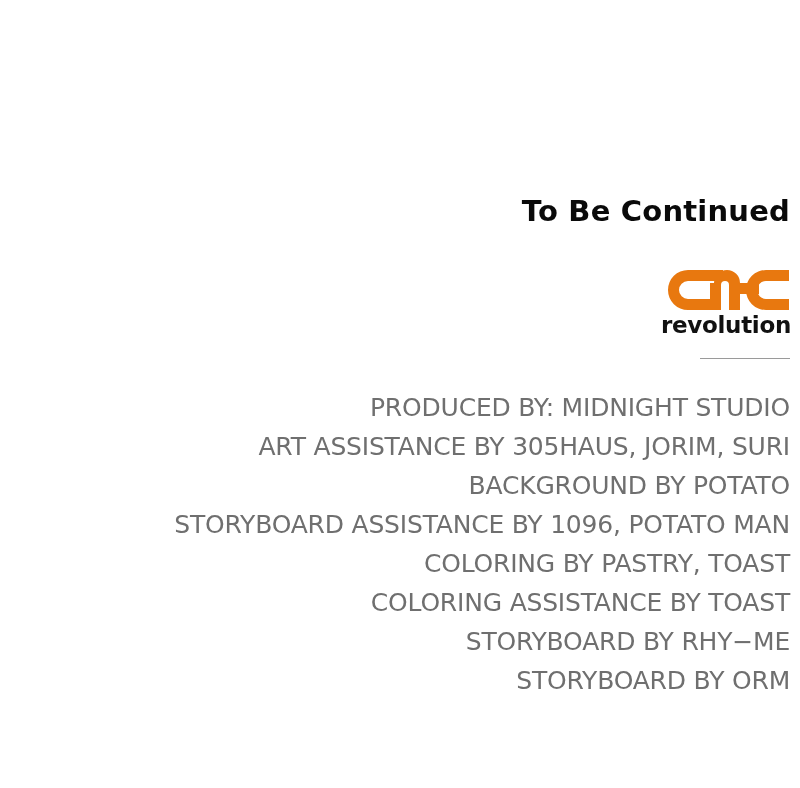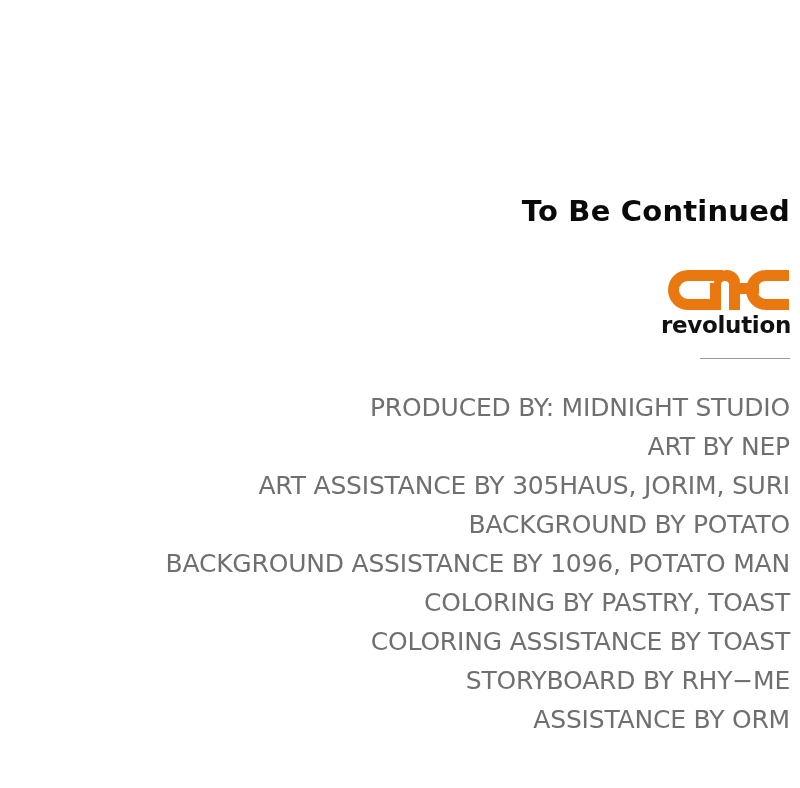--- a/index.html
+++ b/index.html
@@ -117,23 +117,22 @@
 
       <rect x="146" y="30" width="40" height="22" fill="#E8780F"></rect>
     </svg>
     <span class="logo-word">revolution</span>
   </div>
 
   <div class="divider"></div>
 
   <div class="credits">
     <div class="credit-line">PRODUCED BY: MIDNIGHT STUDIO</div>
-    <div class="credit-line">ART BY NEP</div>
     <div class="credit-line">ART ASSISTANCE BY 305HAUS, JORIM, SURI</div>
     <div class="credit-line">BACKGROUND BY POTATO</div>
-    <div class="credit-line">BACKGROUND ASSISTANCE BY 1096, POTATO MAN</div>
+    <div class="credit-line">STORYBOARD ASSISTANCE BY 1096, POTATO MAN</div>
     <div class="credit-line">COLORING BY PASTRY, TOAST</div>
     <div class="credit-line">COLORING ASSISTANCE BY TOAST</div>
     <div class="credit-line">STORYBOARD BY RHY−ME</div>
-    <div class="credit-line">ASSISTANCE BY ORM</div>
+    <div class="credit-line">STORYBOARD BY ORM</div>
   </div>
 
 </div>
 
 </body></html>

